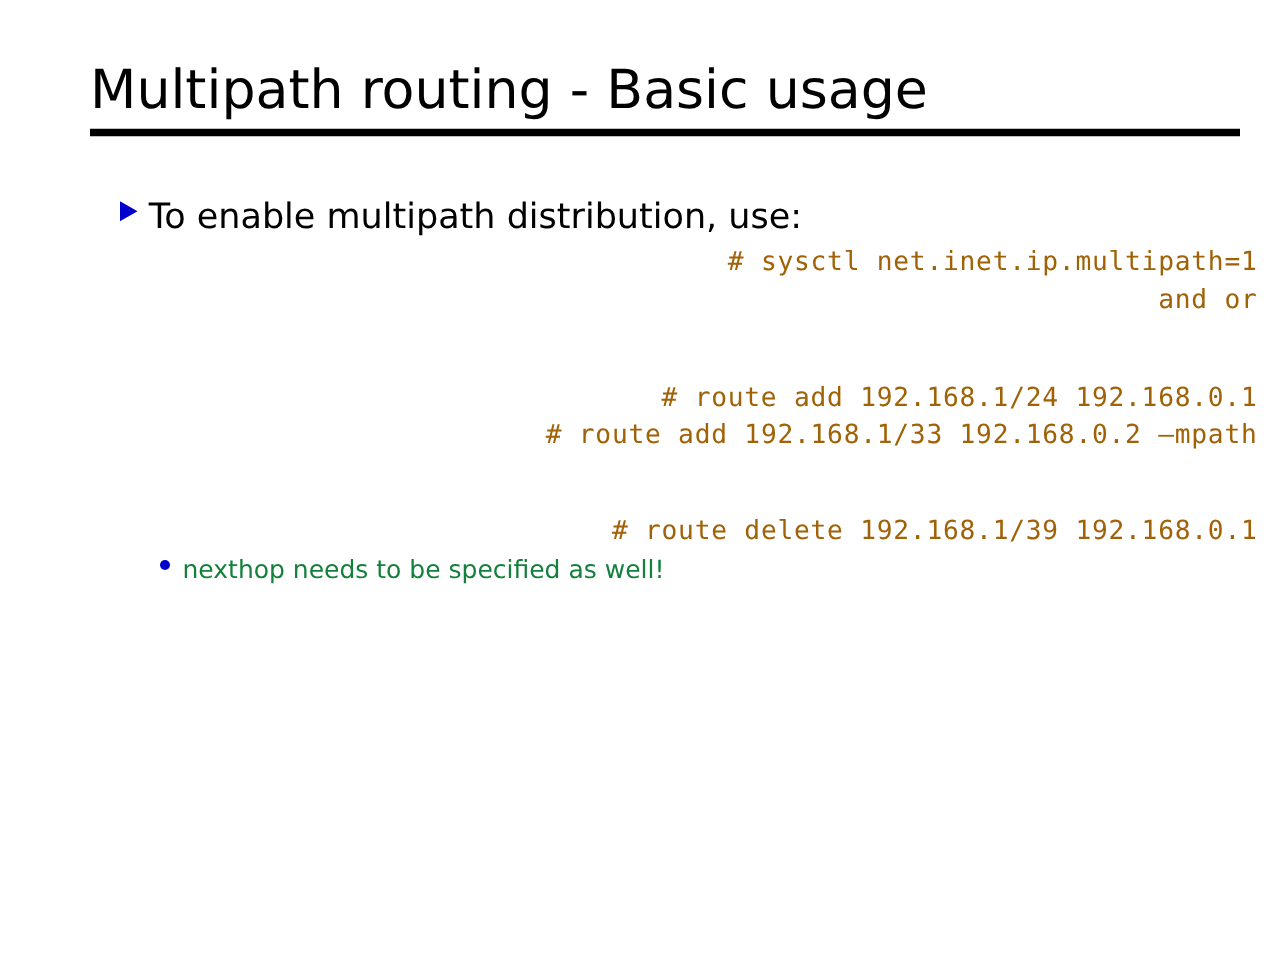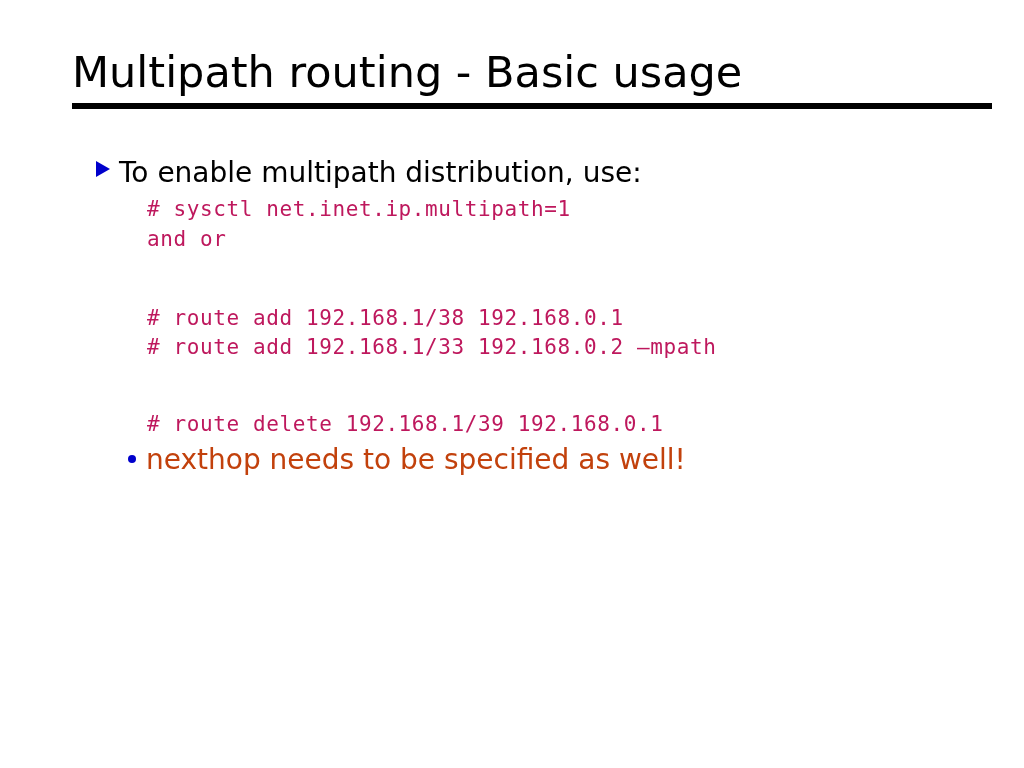--- a/index.html
+++ b/index.html
@@ -44,20 +44,21 @@
     height: 6px;
     background: #000000;
   }
 
   
   .body-block {
     position: absolute;
     left: 76px;
     top: 155px;
     width: 910px;
+    text-align: right;
   }
 
   .bullet-group {
     margin-bottom: 18px;
   }
 
   .bullet-row {
     display: flex;
     align-items: baseline;
     gap: 9px;
@@ -86,21 +87,21 @@
 
   .code-block {
     margin-left: 51px;
     margin-top: 3px;
   }
 
   .code-line {
     font-family: "DejaVu Sans Mono", "Liberation Mono", monospace;
     font-size: 21px;
     font-weight: 400;
-    color: #be185d;
+    color: #a16207;
     line-height: 1.42;
     letter-spacing: 0.6px;
     white-space: pre;
   }
 
   .sub-bullet-row {
     display: flex;
     align-items: baseline;
     gap: 10px;
     margin-left: 32px;
@@ -112,23 +113,23 @@
     position: relative;
     top: -6px;
     width: 8px;
     height: 8px;
     border-radius: 50%;
     background: #0000cc;
   }
 
   .sub-bullet-text {
     font-family: "DejaVu Sans", "Liberation Sans", sans-serif;
-    font-size: 28px;
+    font-size: 20px;
     font-weight: 400;
-    color: #c2410c;
+    color: #15803d;
     line-height: 1.3;
     white-space: nowrap;
   }
 
   .gap-lg { height: 28px; }
   .gap-md { height: 26px; }
 </style>
 </head>
 <body>
 
@@ -149,21 +150,21 @@
       <div class="code-block">
         <div class="code-line"># sysctl net.inet.ip.multipath=1</div>
         <div class="code-line">and or</div>
       </div>
     </div>
 
     <div class="gap-lg"></div>
 
     <div class="bullet-group">
       <div class="code-block">
-        <div class="code-line"># route add 192.168.1/38 192.168.0.1</div>
+        <div class="code-line"># route add 192.168.1/24 192.168.0.1</div>
         <div class="code-line"># route add 192.168.1/33 192.168.0.2 –mpath</div>
       </div>
     </div>
 
     <div class="gap-md"></div>
 
     <div class="bullet-group">
       <div class="code-block">
         <div class="code-line"># route delete 192.168.1/39 192.168.0.1</div>
       </div>

